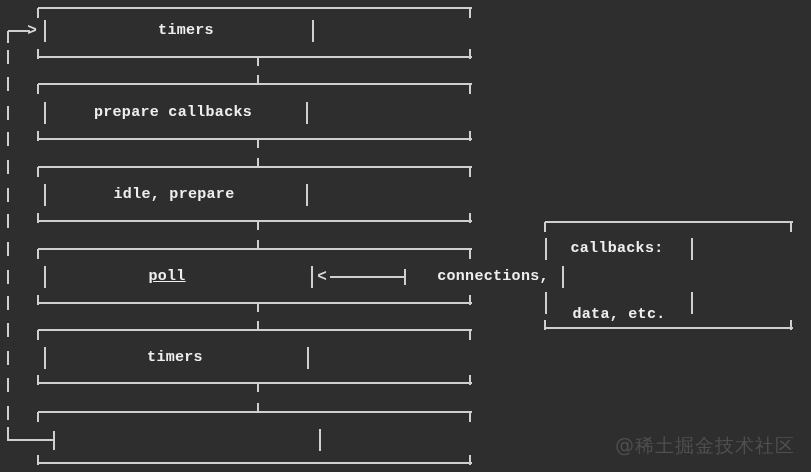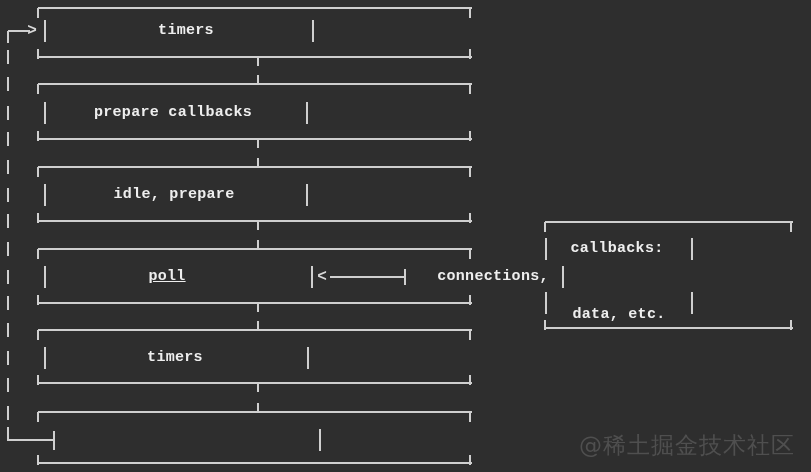--- a/index.html
+++ b/index.html
@@ -12,21 +12,21 @@
   .txt{
     position:absolute;transform:translate(-50%,-50%);white-space:nowrap;
     font-weight:bold;font-size:15px;line-height:18px;color:#eeeeee;
     letter-spacing:0.3px;
   }
   .glyph{
     position:absolute;transform:translate(-50%,-50%);font-weight:bold;
     font-size:16px;color:#d8d8d8;line-height:16px;
   }
   .watermark{
-    position:absolute;right:16px;top:431px;font-size:23px;line-height:28px;
+    position:absolute;right:16px;top:431px;font-size:19px;line-height:28px;
     color:#4f4f4f;font-family:"DejaVu Sans","Liberation Sans",sans-serif;
     letter-spacing:1px;
   }
 </style>
 </head>
 <body>
 
 <div id="stage">
   <div class="watermark">@稀土掘金技术社区</div>
 <div class="hl" style="left: 38px; top: 7px; width: 434px; height: 2px;"></div>

